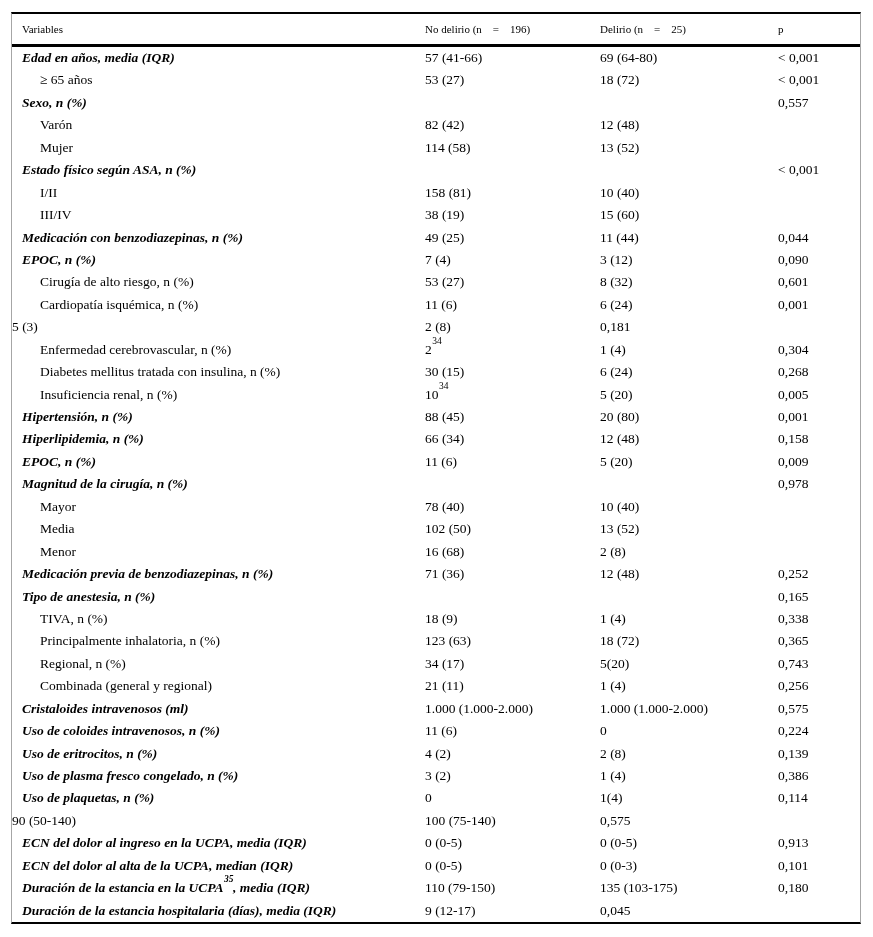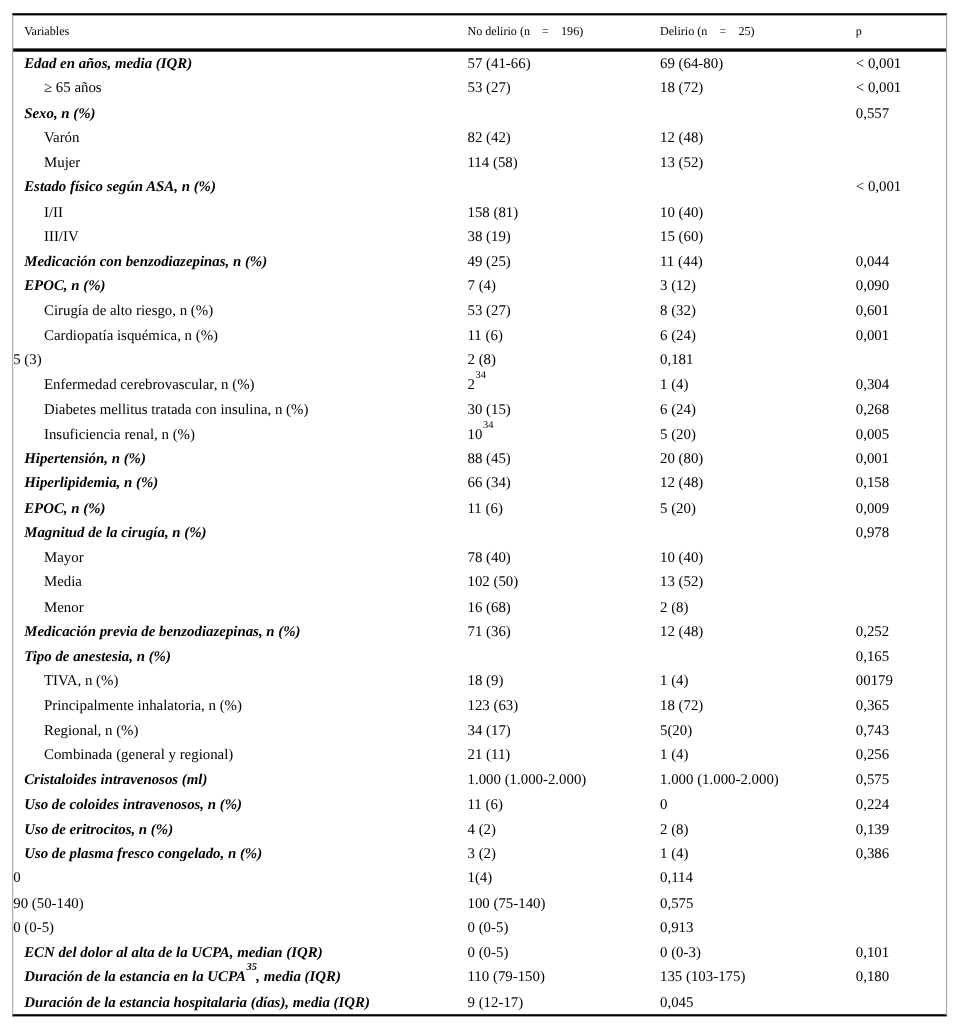--- a/index.html
+++ b/index.html
@@ -238,21 +238,21 @@
     <div class="cell cell-label"><span>Tipo de anestesia, n (%)</span><span></span></div>
     <div class="cell"><span></span></div>
     <div class="cell"><span></span></div>
     <div class="cell"><span>0,165</span></div>
   </div>
 
   <div class="row indent">
     <div class="cell cell-label"><span>TIVA, n (%)</span><span></span></div>
     <div class="cell"><span>18 (9)</span></div>
     <div class="cell"><span>1 (4)</span></div>
-    <div class="cell"><span>00179</span></div>
+    <div class="cell"><span>0,338</span></div>
   </div>
 
   <div class="row indent">
     <div class="cell cell-label"><span>Principalmente inhalatoria, n (%)</span><span></span></div>
     <div class="cell"><span>123 (63)</span></div>
     <div class="cell"><span>18 (72)</span></div>
     <div class="cell"><span>0,365</span></div>
   </div>
 
   <div class="row indent">
@@ -291,32 +291,34 @@
   </div>
 
   <div class="row italic">
     <div class="cell cell-label"><span>Uso de plasma fresco congelado, n (%)</span><span></span></div>
     <div class="cell"><span>3 (2)</span></div>
     <div class="cell"><span>1 (4)</span></div>
     <div class="cell"><span>0,386</span></div>
   </div>
 
   <div class="row italic">
+    <div class="cell cell-label"><span>Uso de plaquetas, n (%)</span><span></span></div>
     <div class="cell"><span>0</span></div>
     <div class="cell"><span>1(4)</span></div>
     <div class="cell"><span>0,114</span></div>
   </div>
 
   <div class="row italic">
     <div class="cell"><span>90 (50-140)</span></div>
     <div class="cell"><span>100 (75-140)</span></div>
     <div class="cell"><span>0,575</span></div>
   </div>
 
   <div class="row italic">
+    <div class="cell cell-label"><span>ECN del dolor al ingreso en la UCPA, media (IQR)</span><span></span></div>
     <div class="cell"><span>0 (0-5)</span></div>
     <div class="cell"><span>0 (0-5)</span></div>
     <div class="cell"><span>0,913</span></div>
   </div>
 
   <div class="row italic">
     <div class="cell cell-label"><span>ECN del dolor al alta de la UCPA, median (IQR)</span><span></span></div>
     <div class="cell"><span>0 (0-5)</span></div>
     <div class="cell"><span>0 (0-3)</span></div>
     <div class="cell"><span>0,101</span></div>

